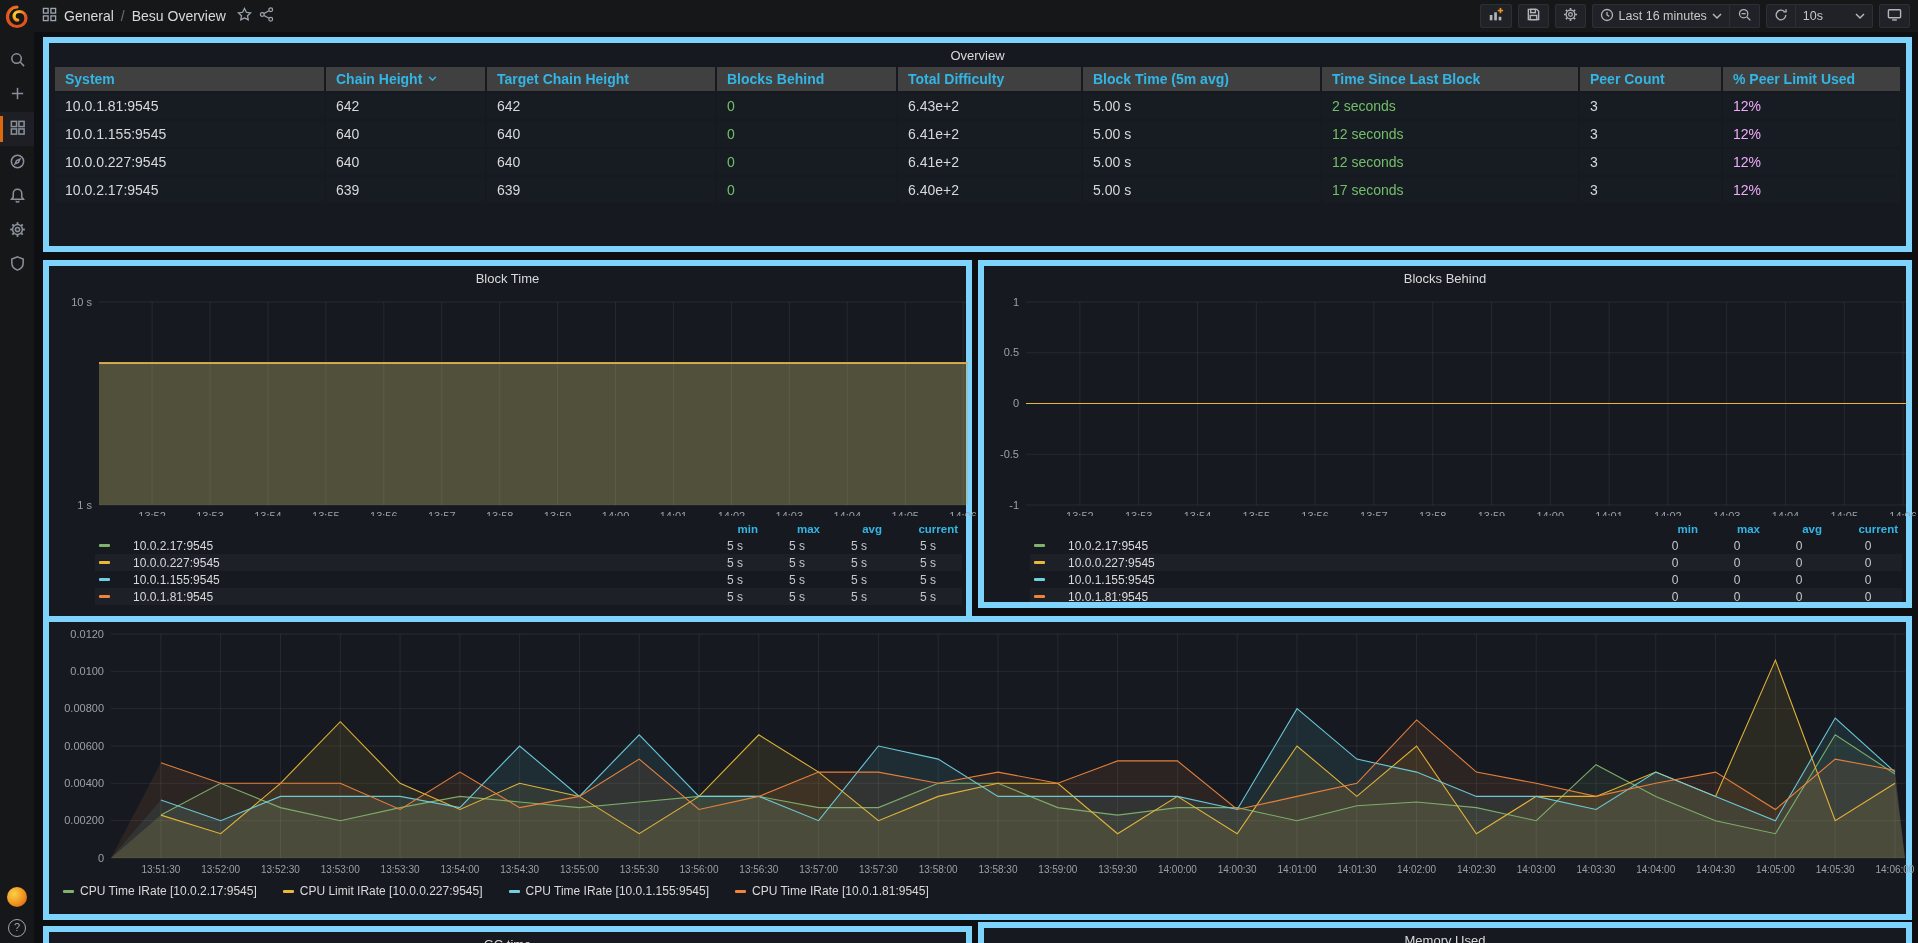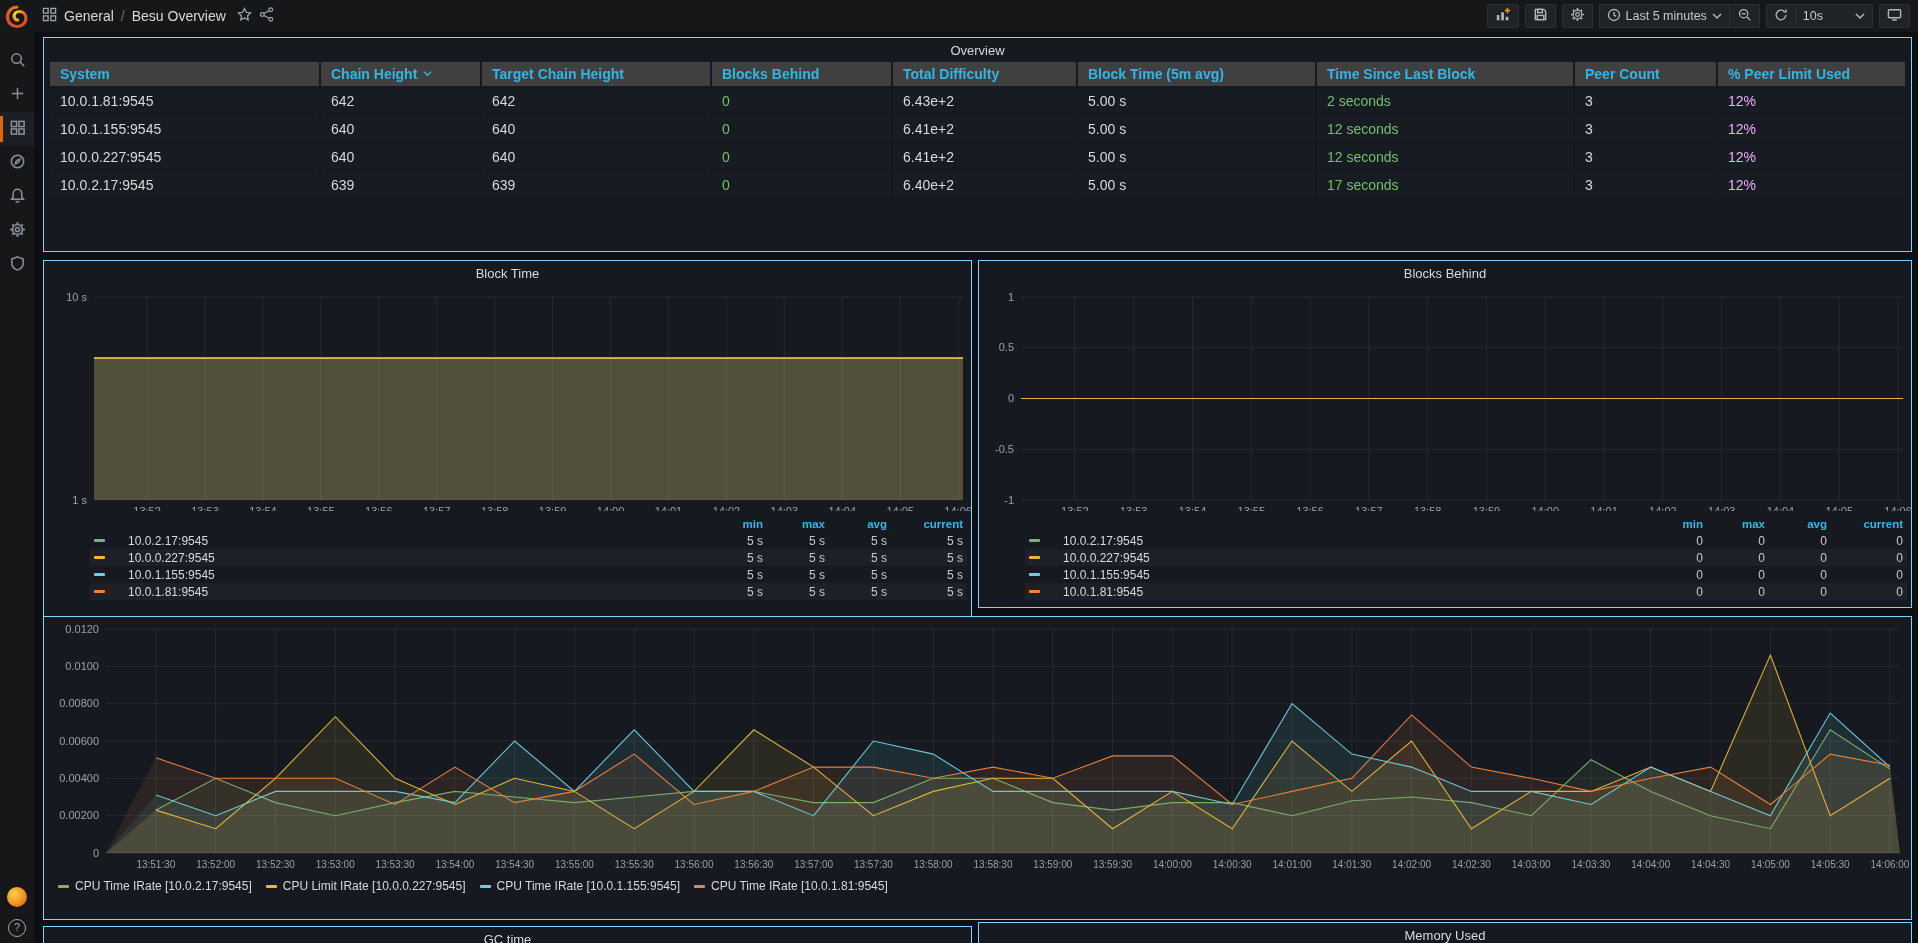--- a/index.html
+++ b/index.html
@@ -29,21 +29,21 @@
   .toolbar { margin-left:auto; display:flex; align-items:center; gap:6px; }
   .tb-btn { height:24px; min-width:28px; background:#1f2227; border:1px solid #2c2f35; border-radius:2px;
     display:flex; align-items:center; justify-content:center; gap:5px; padding:0 7px; cursor:pointer;
     font-size:12.5px; color:#c7c8c9; }
   .tb-btn svg { stroke:#b2b5ba; fill:none; stroke-width:1.5; }
   .tb-group { display:flex; gap:0; }
   .tb-group .tb-btn:first-child { border-top-right-radius:0; border-bottom-right-radius:0; }
   .tb-group .tb-btn:last-child { border-left:none; border-top-left-radius:0; border-bottom-left-radius:0;gap:32px; }
 
   
-  .panel { position:absolute; background:#161a20; border:1px solid #7dd3fc; }
+  .panel { position:absolute; background:#161a20; border:6px solid #7dd3fc; }
   .panel-title { height:24px; display:flex; align-items:center; justify-content:center;
     font-size:13px; color:#d8d9da; cursor:pointer; }
 
   
   #panel-table { left:43px; top:37px; width:1869px; height:215px; }
   .ov-grid { display:grid; grid-template-columns:269px 159px 228px 179px 183px 237px 256px 141px 1fr;
     gap:2px; padding:0 6px; background:transparent; }
   .ov-h { background:#404040; color:#33b5e5; font-size:14px; font-weight:bold; height:24px;
     display:flex; align-items:center; padding-left:10px; cursor:pointer; }
   .ov-c { background:#171b22; font-size:14px; height:26px; display:flex; align-items:center; padding-left:10px; }
@@ -61,25 +61,25 @@
 
   svg.chart text { font-family:"Liberation Sans","DejaVu Sans",sans-serif; fill:#9aa0a6; }
   .grid-line { stroke:rgba(255,255,255,0.07); stroke-width:1; }
 
   
   .legend-table { padding:0 4px 0 46px; font-size:12px; }
   .lt-row { display:grid; grid-template-columns:18px 1fr 46px 46px 46px 60px; align-items:center; height:17px; padding:0 4px;gap:16px; }
   .lt-row.alt { background:rgba(255,255,255,0.03); }
   .lt-head { color:#33b5e5; font-weight:bold; text-align:right; font-size:11.5px; }
   .lt-name { color:#d8d9da; cursor:pointer; white-space:nowrap; }
-  .lt-stat { color:#c7c8c9; text-align:right; }
+  .lt-stat { color:#c7c8c9; text-align:center; }
   .swatch { width:11px; height:3px; border-radius:1px; display:inline-block; }
 
   
-  .legend-inline { display:flex; gap:14px; padding:6px 4px 0 14px; font-size:12px; color:#d8d9da;text-align:right; }
+  .legend-inline { display:flex; gap:26px; padding:6px 4px 0 14px; font-size:12px; color:#d8d9da;text-align:right; }
   .li-item { display:flex; align-items:center; gap:6px; cursor:pointer; white-space:nowrap; }
 </style>
 </head>
 <body>
 
 <div id="app">
 
   <div id="sidebar">
     <div class="side-logo">
       <svg viewBox="0 0 26 26" width="26" height="26">
@@ -208,21 +208,21 @@
                 <line x1="5" y1="13" x2="3.5" y2="14.5"></line>
               </g>
             </svg></span>
       </div>
       <div class="tb-group">
         <div class="tb-btn">
           <span><svg width="14" height="14" viewBox="0 0 16 16">
                 <circle cx="8" cy="8" r="6.3"></circle>
                 <path d="M8 4.5 V8 l2.5 1.5"></path>
               </svg></span>
-          <span>Last 5 minutes</span>
+          <span>Last 16 minutes</span>
           <span><svg width="10" height="7" viewBox="0 0 10 7">
                 <path d="M1 1 l4 4 4-4"></path>
               </svg></span>
         </div>
         <div class="tb-btn">
           <span><svg width="15" height="15" viewBox="0 0 18 18">
                 <circle cx="8" cy="8" r="5"></circle>
                 <line x1="12" y1="12" x2="16" y2="16"></line>
                 <line x1="5.5" y1="8" x2="10.5" y2="8"></line>
               </svg></span>

